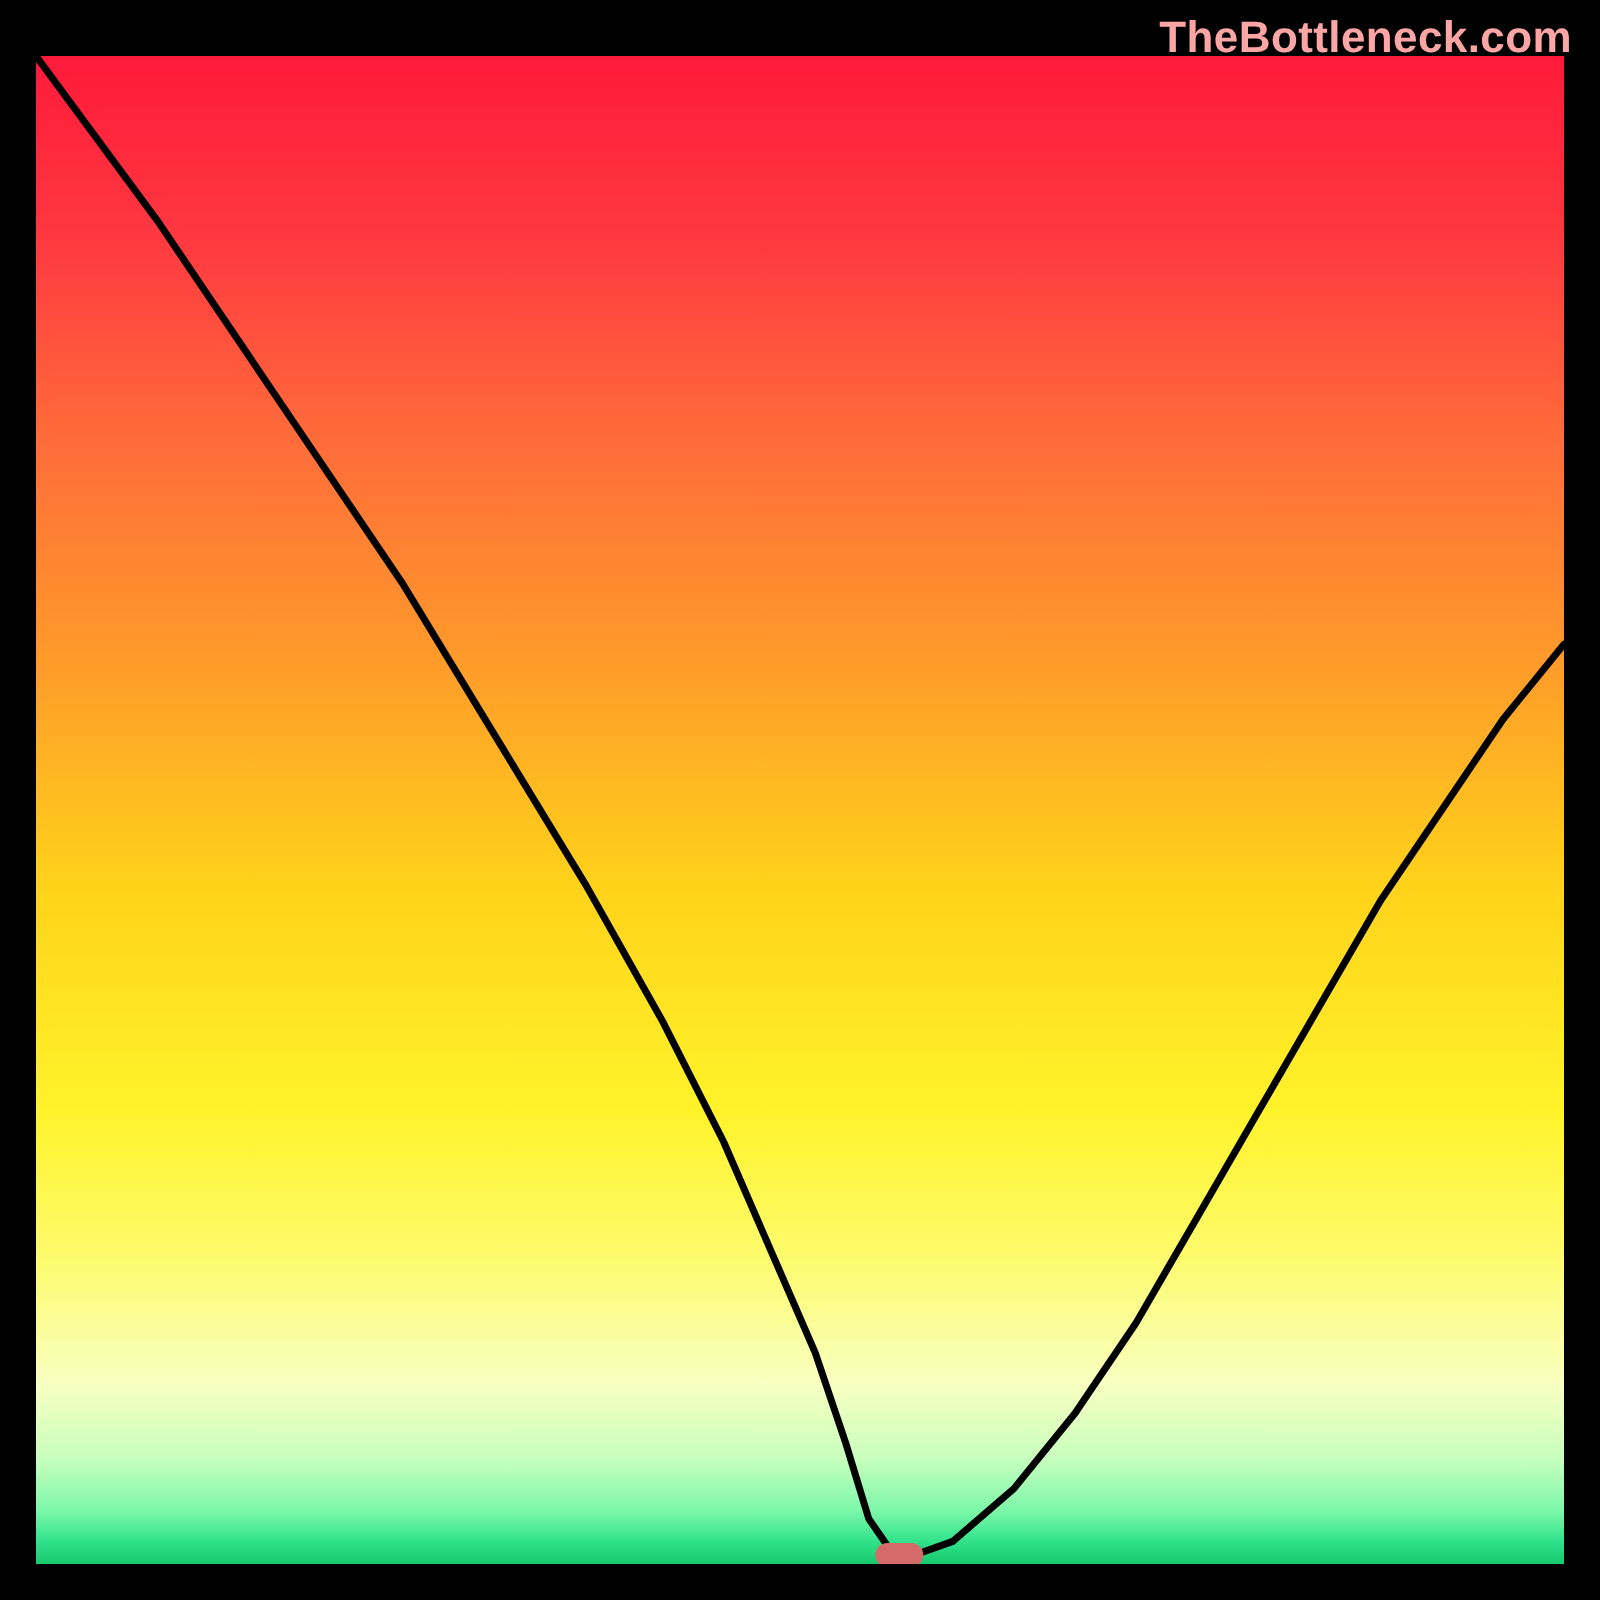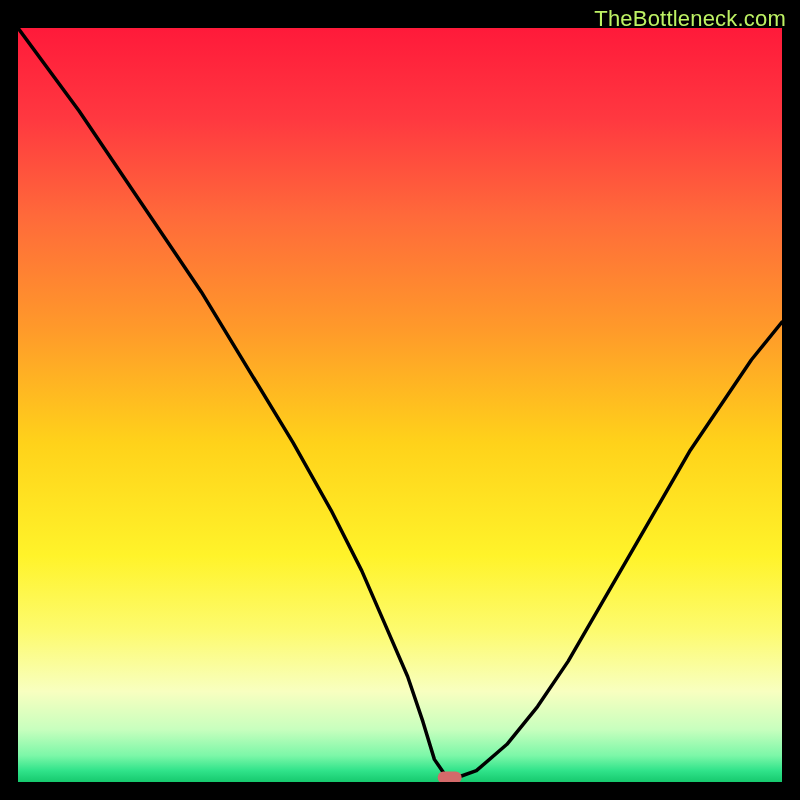--- a/index.html
+++ b/index.html
@@ -14,23 +14,23 @@
   .frame {
     position: relative;
     width: 800px;
     height: 800px;
     background: #000;
   }
   .watermark {
     position: absolute;
     top: 6px;
     right: 14px;
-    color: #bef264;
+    color: #fca5a5;
     font-size: 22px;
-    font-weight: 400;
+    font-weight: 700;
     letter-spacing: 0.2px;
     z-index: 10;
   }
   .plot-wrap {
     position: absolute;
     left: 18px;
     top: 28px;
     width: 764px;
     height: 754px;
     background: #000;

